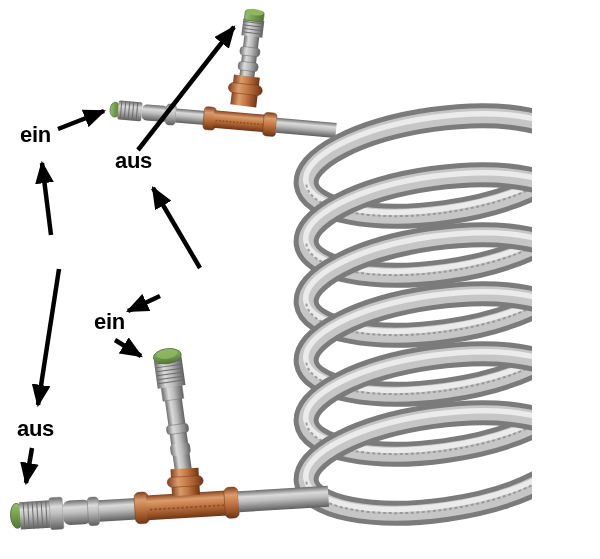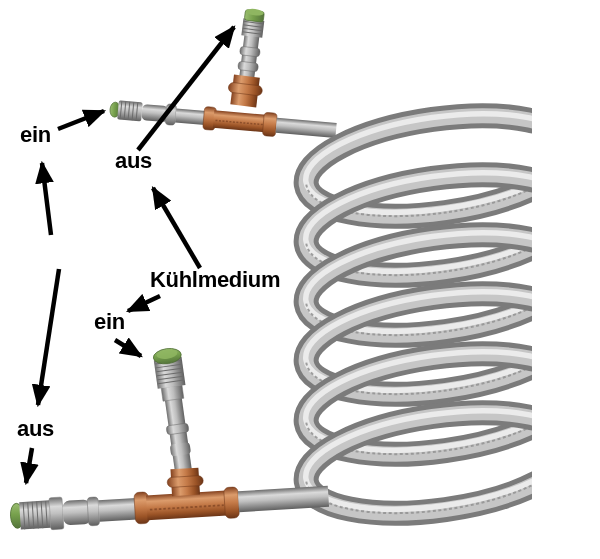--- a/index.html
+++ b/index.html
@@ -196,16 +196,15 @@
       <line x1="200" y1="268" x2="153" y2="188" marker-end="url(#ah)"></line>
       <line x1="160" y1="296" x2="128" y2="311" marker-end="url(#ah)"></line>
       <line x1="115" y1="340" x2="141" y2="356" marker-end="url(#ah)"></line>
       <line x1="59" y1="269" x2="38" y2="405" marker-end="url(#ah)"></line>
       <line x1="32" y1="448" x2="26" y2="483" marker-end="url(#ah)"></line>
     </g>
   </svg>
 
   <div class="label lbl-ein-top">ein</div>
   <div class="label lbl-aus-top">aus</div>
-  <div class="label lbl-kuehlmedium">Kühlmedium</div>
   <div class="label lbl-ein-mid">ein</div>
   <div class="label lbl-aus-bottom">aus</div>
 </div>
 
 </body></html>

